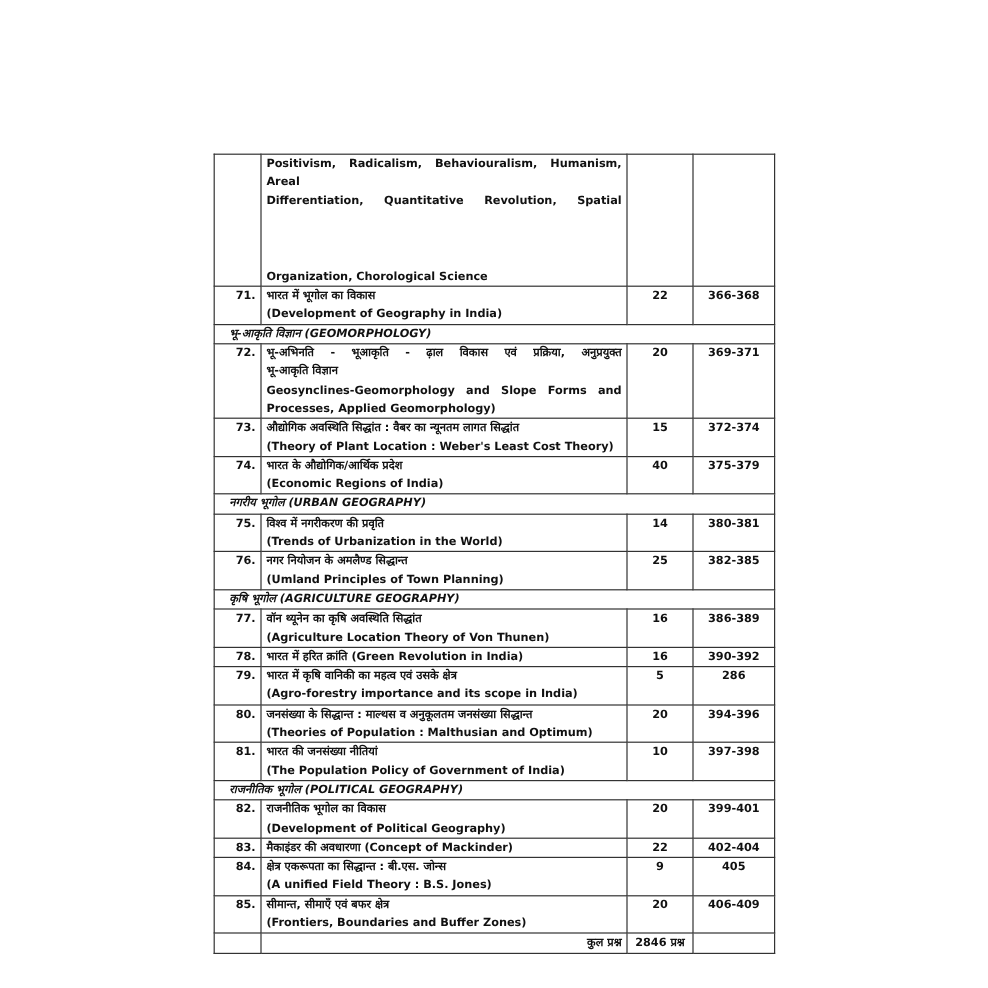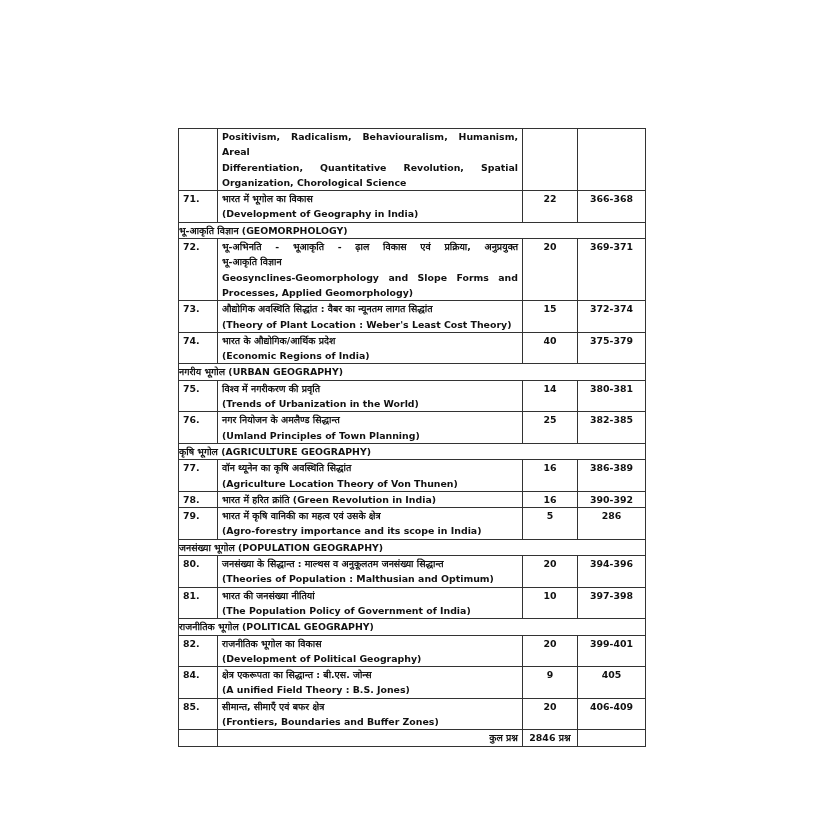--- a/index.html
+++ b/index.html
@@ -2,27 +2,27 @@
 <html><head>
 <meta charset="utf-8">
 <style>
   html, body { margin:0; padding:0; background:#ffffff; }
   body { width:823px; height:823px; position:relative; overflow:hidden;
          font-family:"DejaVu Sans","Liberation Sans",sans-serif; color:#111; }
   #toc { position:absolute; left:178px; top:128px; width:467px;
          border-collapse:collapse; table-layout:fixed; }
   #toc td { border:1px solid #333; padding:0 4px; vertical-align:top;
             font-size:9.4px; font-weight:bold; line-height:15.3px; }
-  #toc td.num { text-align:left; width:31px; }
+  #toc td.num { text-align:right; width:31px; }
   #toc td.q { text-align:center; width:46px; }
   #toc td.pg { text-align:center; width:59px;margin-top:26px; }
   #toc td.topic { text-align:left; }
   #toc td.justify { text-align:justify; text-align-last:justify; }
-  #toc td.justify .last { text-align-last:left; display:block; }
-  #toc tr.section td { padding-left:0; }
+  #toc td.justify .last { text-align-last:left; display:block;margin-top:48px; }
+  #toc tr.section td { padding-left:12px;font-style:italic; }
   #toc td.total-label { text-align:right; }
   .line { display:block; }
 </style>
 </head>
 <body>
 
 <table id="toc">
   <colgroup>
     <col style="width:39px">
       <col style="width:305px">
@@ -133,23 +133,20 @@
 
     <tr>
       <td class="num">79.</td>
       <td class="topic">
         <span class="line">भारत में कृषि वानिकी का महत्व एवं उसके क्षेत्र</span>
         <span class="line">(Agro-forestry importance and its scope in India)</span>
       </td>
       <td class="q">5</td>
       <td class="pg">286</td>
     </tr>
-    <tr class="section">
-      <td colspan="4">जनसंख्या भूगोल (POPULATION GEOGRAPHY)</td>
-    </tr>
 
     <tr>
       <td class="num">80.</td>
       <td class="topic">
         <span class="line">जनसंख्या के सिद्धान्त : माल्थस व अनुकूलतम जनसंख्या सिद्धान्त</span>
         <span class="line">(Theories of Population : Malthusian and Optimum)</span>
       </td>
       <td class="q">20</td>
       <td class="pg">394-396</td>
     </tr>
@@ -170,20 +167,28 @@
     <tr>
       <td class="num">82.</td>
       <td class="topic">
         <span class="line">राजनीतिक भूगोल का विकास</span>
         <span class="line">(Development of Political Geography)</span>
       </td>
       <td class="q">20</td>
       <td class="pg">399-401</td>
     </tr>
 
+    <tr>
+      <td class="num">83.</td>
+      <td class="topic">
+        <span class="line">मैकाइंडर की अवधारणा (Concept of Mackinder)</span>
+      </td>
+      <td class="q">22</td>
+      <td class="pg">402-404</td>
+    </tr>
 
     <tr>
       <td class="num">84.</td>
       <td class="topic">
         <span class="line">क्षेत्र एकरूपता का सिद्धान्त : बी.एस. जोन्स</span>
         <span class="line">(A unified Field Theory : B.S. Jones)</span>
       </td>
       <td class="q">9</td>
       <td class="pg">405</td>
     </tr>

